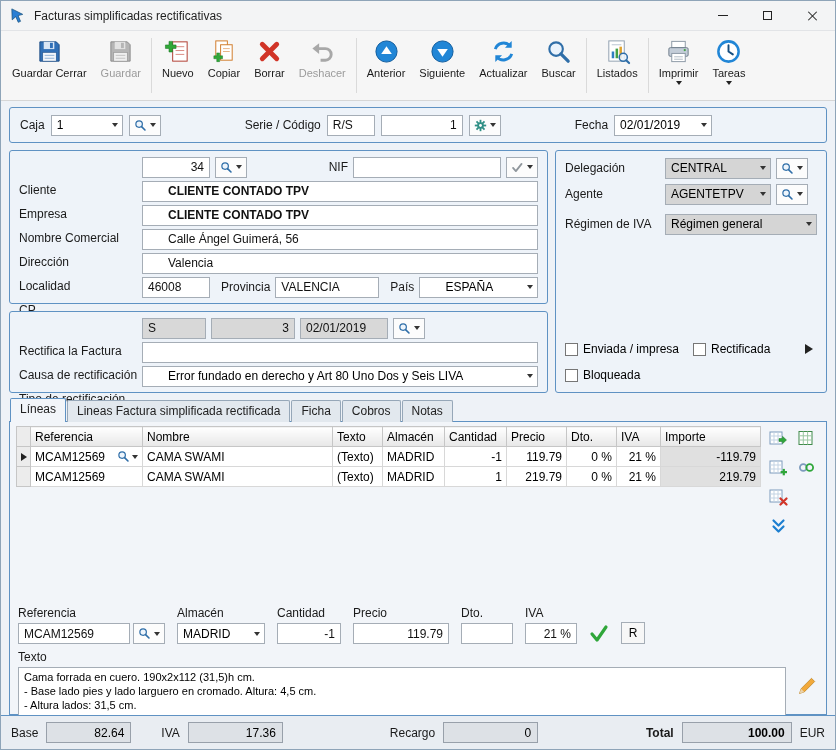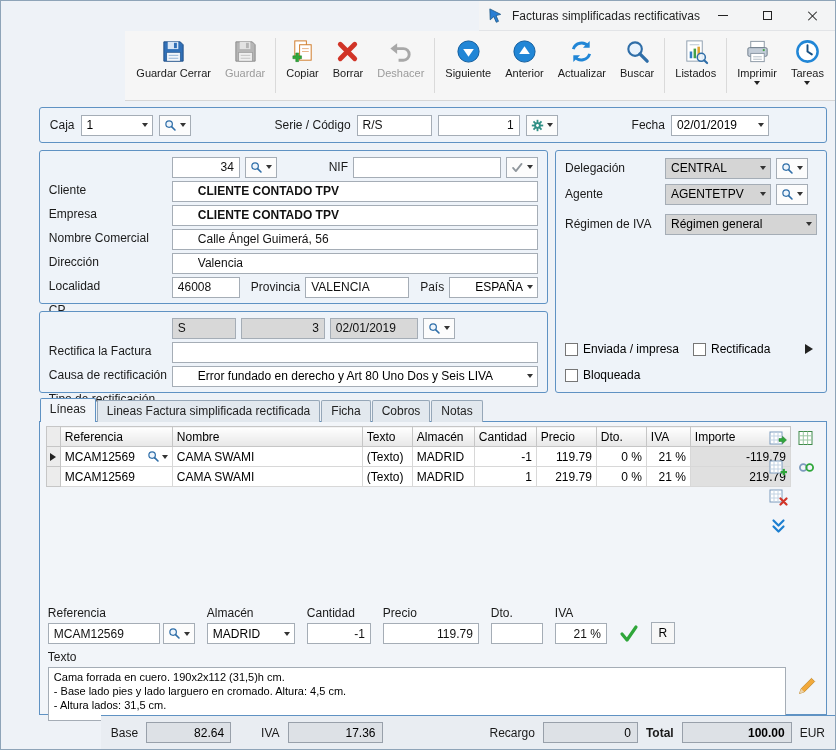--- a/index.html
+++ b/index.html
@@ -1,17 +1,17 @@
 <!DOCTYPE html>
 <html><head>
 <meta charset="utf-8">
 <style>
   *{margin:0;padding:0;box-sizing:border-box;}
   body{font-family:"Liberation Sans",sans-serif;background:#cfd8e2;}
-  .window{width:836px;height:750px;background:#eef2f7;border:1px solid #8ea4b8;display:flex;flex-direction:column;overflow:hidden;align-items:flex-end;}
+  .window{width:836px;height:750px;background:#eef2f7;border:1px solid #8ea4b8;display:flex;flex-direction:column;overflow:hidden;}
 
   
   .titlebar{flex:0 0 30px;background:#f3f4f5;display:flex;align-items:center;padding-left:8px;border-bottom:1px solid #e2e4e7;}
   .app-icon{width:17px;height:17px;margin-right:8px;flex:0 0 auto;}
   .title{flex:1;font-size:12px;color:#1f1f1f;}
   .win-controls{display:flex;height:100%;}
   .win-btn{width:45px;height:100%;display:flex;align-items:center;justify-content:center;cursor:default;}
   .glyph-min{width:10px;border-top:1px solid #222;}
   .glyph-max{width:9px;height:9px;border:1px solid #222;}
   .glyph-close{position:relative;width:11px;height:11px;}
@@ -50,21 +50,21 @@
   .fld.num{text-align:right;justify-content:flex-end;}
   .fld.bold{font-weight:bold;}
   .fld.ro{background:#d8d8d8;}
   .combo{display:flex;align-items:center;background:#fff;border:1px solid #a5adb6;height:21px;padding:0 4px 0 5px;font-size:12px;gap:4px;min-width:0;}
   .combo .ctext{flex:1;white-space:nowrap;overflow:hidden;}
   .combo.gray{background:#d5d5d5;}
   .caret{width:0;height:0;border-left:3.5px solid transparent;border-right:3.5px solid transparent;border-top:4px solid #333;flex:0 0 auto;}
   .tool-btn{display:inline-flex;align-items:center;gap:3px;background:#fcfcfc;border:1px solid #a5adb6;height:21px;padding:0 4px;flex:0 0 auto;}
   .ic16{width:13px;height:13px;}
   .flex1{flex:1;padding-left:25px;}
-  .w52{width:52px}.w56{width:75px}.w64{width:64px}.w68{width:68px}.w72{width:72px}.w82{width:82px}.w84{width:84px}.w88{width:88px}.w96{width:96px}.w98{width:98px}.w104{width:104px}.w106{width:106px}.w112{width:112px}.w148{width:148px}.w152{width:152px}
+  .w52{width:52px}.w56{width:48px}.w64{width:64px}.w68{width:68px}.w72{width:72px}.w82{width:82px}.w84{width:84px}.w88{width:88px}.w96{width:96px}.w98{width:98px}.w104{width:104px}.w106{width:106px}.w112{width:112px}.w148{width:148px}.w152{width:152px}
 
   
   .cbrow{display:flex;align-items:center;height:22px;}
   .cb{display:inline-flex;align-items:center;gap:5px;font-size:12px;}
   .cb .box{width:13px;height:13px;background:#fff;border:1px solid #767676;flex:0 0 auto;}
   .w128{width:128px;}
   .nav-arrow{width:0;height:0;border-top:5px solid transparent;border-bottom:5px solid transparent;border-left:8px solid #222;margin-left:auto;margin-right:4px;}
 
   
   .tab-block{flex:1;display:flex;flex-direction:column;min-height:0;}
@@ -151,20 +151,30 @@
           <rect x="14.5" y="5" width="3" height="5.5" fill="#b5b5b5"></rect>
           <rect x="7" y="15" width="14" height="9" fill="#efefef" stroke="#8d8d8d" stroke-width="0.6"></rect>
           <line x1="9" y1="18" x2="19" y2="18" stroke="#c2c2c2"></line>
           <line x1="9" y1="21" x2="19" y2="21" stroke="#c2c2c2"></line>
         </svg>
       <span>Guardar</span>
     </div>
     <div class="tb-sep"></div>
     <div class="tb-btn">
       <svg class="ticon" viewBox="0 0 28 28">
+          <rect x="9" y="4" width="15" height="20" fill="#fff" stroke="#b03a2e"></rect>
+          <line x1="12" y1="9" x2="21" y2="9" stroke="#d98880"></line>
+          <line x1="12" y1="13" x2="21" y2="13" stroke="#d98880"></line>
+          <line x1="12" y1="17" x2="21" y2="17" stroke="#d98880"></line>
+          <path d="M5.2 3.5h3.6v3.7h3.7v3.6H8.8v3.7H5.2v-3.7H1.5V7.2h3.7z" fill="#30a838" stroke="#1e7a26" stroke-width="0.6"></path>
+        </svg>
+      <span>Nuevo</span>
+    </div>
+    <div class="tb-btn">
+      <svg class="ticon" viewBox="0 0 28 28">
           <rect x="6" y="3" width="12" height="16" fill="#fff" stroke="#d07a28"></rect>
           <rect x="11" y="7" width="12" height="16" fill="#fff" stroke="#d07a28"></rect>
           <line x1="13.5" y1="11" x2="20.5" y2="11" stroke="#e8b184"></line>
           <line x1="13.5" y1="14" x2="20.5" y2="14" stroke="#e8b184"></line>
           <path d="M4 18.5h3v-3h3v3h3v3H10v3H7v-3H4z" fill="#30a838" stroke="#1e7a26" stroke-width="0.5"></path>
         </svg>
       <span>Copiar</span>
     </div>
     <div class="tb-btn">
       <svg class="ticon" viewBox="0 0 28 28">
@@ -176,30 +186,30 @@
       <svg class="ticon" viewBox="0 0 28 28">
           <path d="M8 11h9a6 6 0 0 1 0 12h-5" fill="none" stroke="#a8a8a8" stroke-width="3"></path>
           <path d="M10.5 5.5 L3.5 11 10.5 16.5z" fill="#a8a8a8"></path>
         </svg>
       <span>Deshacer</span>
     </div>
     <div class="tb-sep"></div>
     <div class="tb-btn">
       <svg class="ticon" viewBox="0 0 28 28">
           <circle cx="14" cy="14" r="11" fill="#2186d6" stroke="#135d9c"></circle>
+          <path d="M14 8.5l5.5 8h-11z" fill="#fff"></path>
+        </svg>
+      <span>Anterior</span>
+    </div>
+    <div class="tb-btn">
+      <svg class="ticon" viewBox="0 0 28 28">
+          <circle cx="14" cy="14" r="11" fill="#2186d6" stroke="#135d9c"></circle>
           <path d="M14 19.5l5.5-8h-11z" fill="#fff"></path>
         </svg>
       <span>Siguiente</span>
-    </div>
-    <div class="tb-btn">
-      <svg class="ticon" viewBox="0 0 28 28">
-          <circle cx="14" cy="14" r="11" fill="#2186d6" stroke="#135d9c"></circle>
-          <path d="M14 8.5l5.5 8h-11z" fill="#fff"></path>
-        </svg>
-      <span>Anterior</span>
     </div>
     <div class="tb-btn">
       <svg class="ticon" viewBox="0 0 28 28">
           <path d="M5.5 11.5a9 9 0 0 1 15.5-3" fill="none" stroke="#2186d6" stroke-width="3"></path>
           <path d="M22.5 3v7h-7z" fill="#2186d6"></path>
           <path d="M22.5 16.5a9 9 0 0 1-15.5 3" fill="none" stroke="#2186d6" stroke-width="3"></path>
           <path d="M5.5 25v-7h7z" fill="#2186d6"></path>
         </svg>
       <span>Actualizar</span>
     </div>

